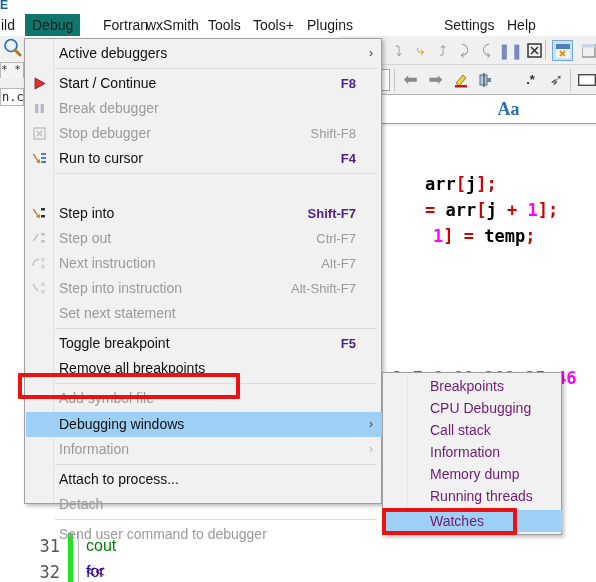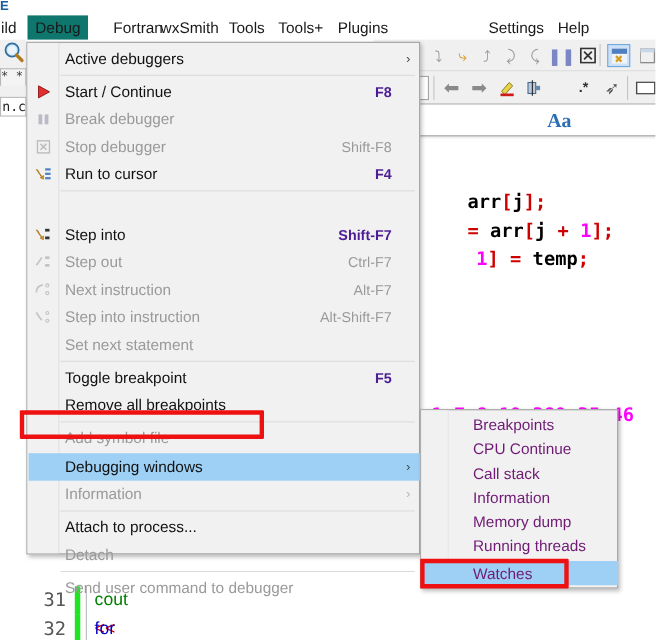--- a/index.html
+++ b/index.html
@@ -465,21 +465,21 @@
 </div>
 
 <div id="submenu">
   <div class="gutter"></div>
   <div class="vline"></div>
 
   <div class="smi" style="top:3px;">
       <span>Breakpoints</span>
     </div>
   <div class="smi" style="top:25px;">
-      <span>CPU Continue</span>
+      <span>CPU Debugging</span>
     </div>
   <div class="smi" style="top:47px;">
       <span>Call stack</span>
     </div>
   <div class="smi" style="top:69px;">
       <span>Information</span>
     </div>
   <div class="smi" style="top:91px;">
       <span>Memory dump</span>
     </div>

